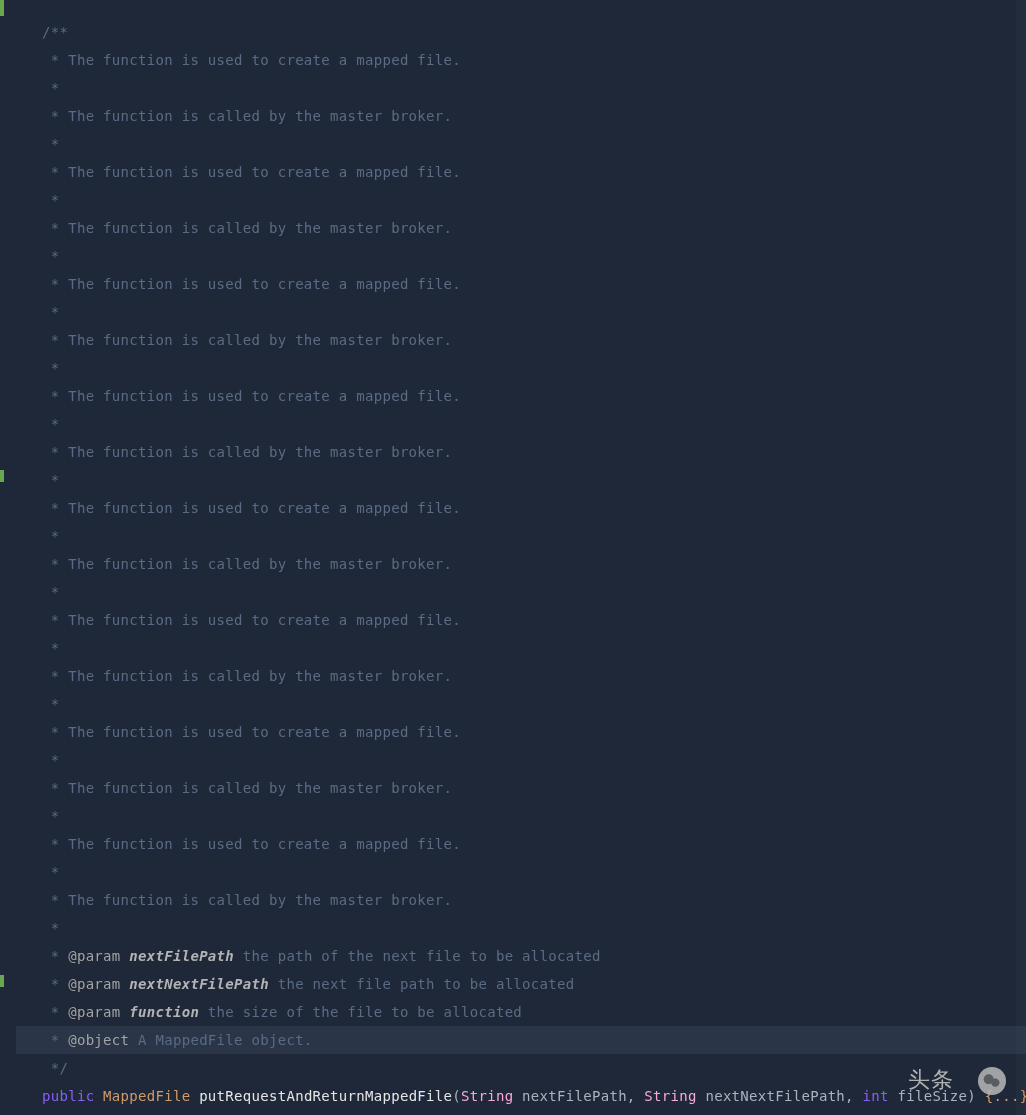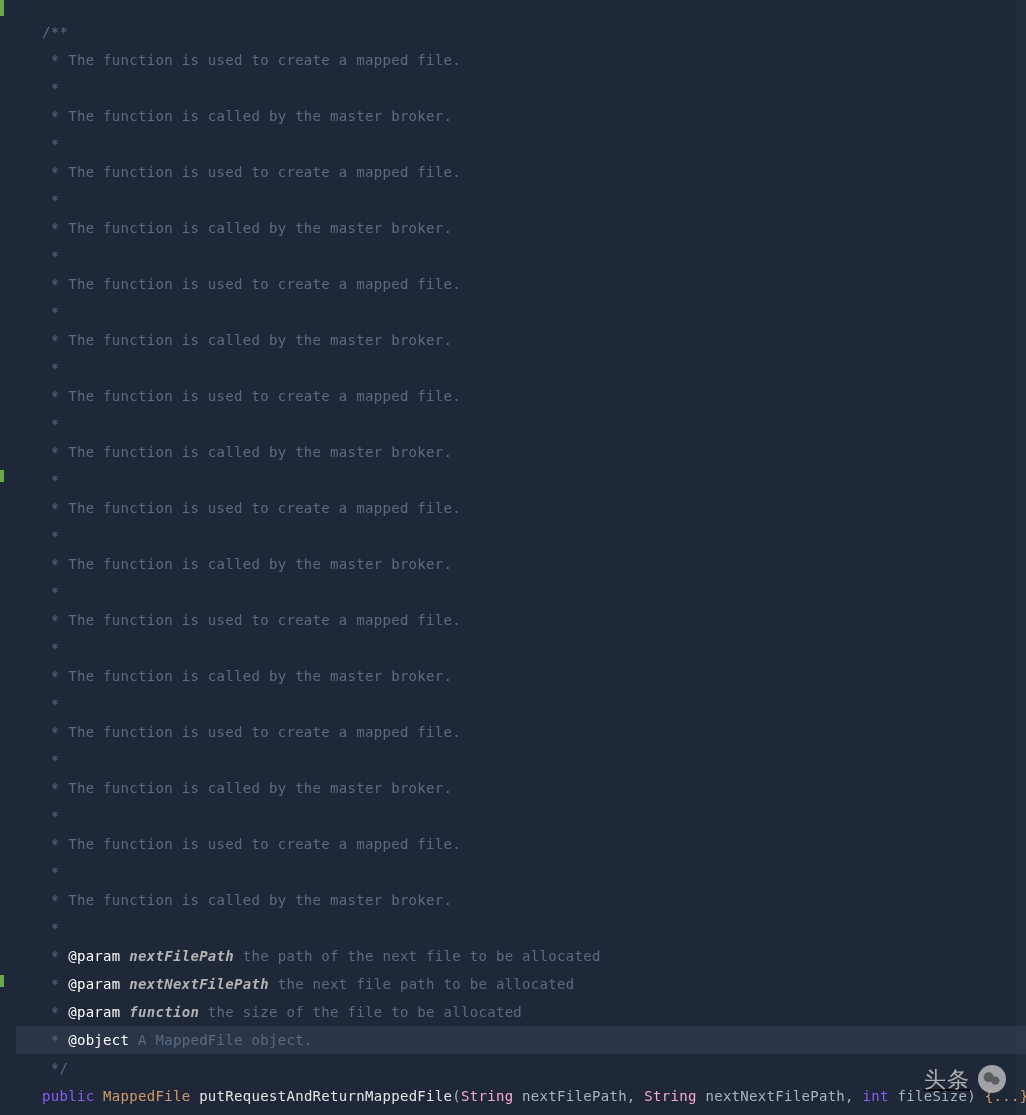--- a/index.html
+++ b/index.html
@@ -55,39 +55,38 @@
 
 .highlighted {
   background: #2a3548;
   margin-left: -42px;
   padding-left: 42px;
   margin-right: -20px;
   padding-right: 20px;
 }
 
 .comment { color: #5b6b85; }
-.tag { color: #ffffff; }
+.tag { color: #a3a3a3; }
 .param-name { color: #b3b3b3; font-style: italic; font-weight: bold; }
 .keyword { color: #8b5cf6; }
 .type { color: #d19a66; }
 .method { color: #e5e5e5; }
 .string-type { color: #f9a8d4; }
 .var { color: #abb2bf; }
 .brace { color: #d19a66; }
 
 .watermark {
   position: absolute;
   bottom: 20px;
   right: 20px;
   display: flex;
-  align-items: flex-start;
-  gap: 8px;
+  align-items: flex-end;
+  gap: 24px;
   opacity: 0.85;
   z-index: 10;
-  text-decoration: underline;
 }
 
 .watermark-icon {
   width: 28px;
   height: 28px;
   background: #b8b8b8;
   border-radius: 50%;
   display: flex;
   align-items: center;
   justify-content: center;

